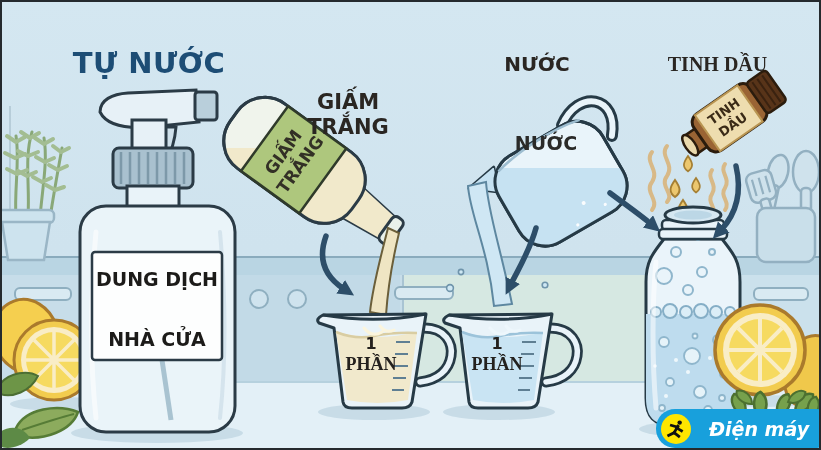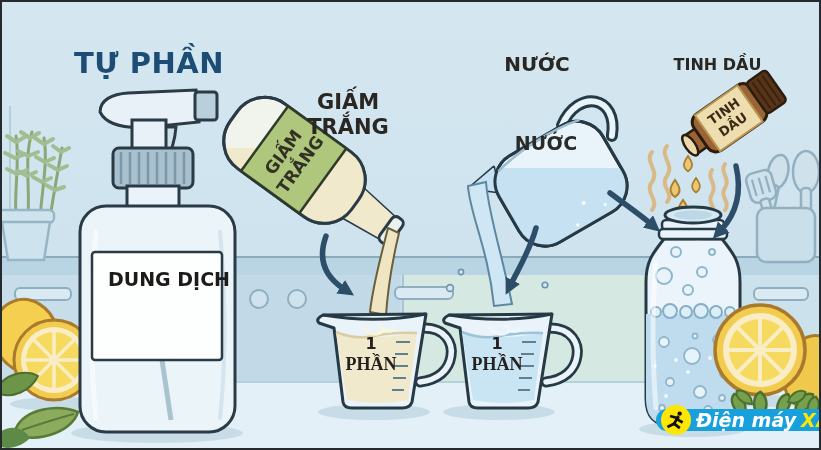--- a/index.html
+++ b/index.html
@@ -20,32 +20,32 @@
   .floor{left:0;top:381px;width:821px;height:69px;background:#e3f0f7;border-top:2px solid #b6d1de;}
   .wallline{left:9px;top:106px;width:2px;height:152px;background:#b7cdd9;}
   .handle{height:10px;background:#d9eaf2;border:2px solid #8fafc0;border-radius:6px;}
   .knob{width:16px;height:16px;border-radius:50%;background:#cfe3ee;border:2.5px solid #8fafc0;}
   
   .title{left:20px;top:12px;width:258px;text-align:center;font-size:29px;line-height:34px;
          font-weight:800;color:#1d4d75;letter-spacing:.5px;z-index:20;}
   .cap{font-weight:800;color:#2a2622;text-align:center;z-index:20;line-height:25px;}
   .cap-vinegar{left:288px;top:90px;width:120px;font-size:21px;}
   .cap-water{left:492px;top:52px;width:90px;font-size:20px;}
-  .cap-oil{left:660px;top:52px;width:115px;font-size:16px;}
+  .cap-oil{left:660px;top:52px;width:115px;font-size:20px;font-family:Liberation Serif, serif;}
   .spraylabel{left:94px;top:264px;width:126px;text-align:center;font-size:19px;line-height:30px;
-              font-weight:800;color:#1c1b19;z-index:20;padding-left:12px;}
+              font-weight:800;color:#1c1b19;z-index:20;}
   .cuptext{width:84px;text-align:center;font-weight:800;color:#24211e;z-index:20;line-height:21px;}
   .cuptext .n{font-size:16px;display:block;}
   .cuptext .p{font-size:18px;display:block;font-family:Liberation Serif, serif;}
   .cup1text{left:329px;top:333px;}
   .cup2text{left:455px;top:333px;}
   .svglayer{left:0;top:0;z-index:10;}
   
-  .logo{left:656px;top:409px;width:165px;height:22px;background:#18a0dc;
-        border-radius:19px 4px 4px 19px;display:flex;align-items:center;gap:5px;
+  .logo{left:656px;top:409px;width:165px;height:39px;background:#18a0dc;
+        border-radius:19px 4px 4px 19px;display:flex;align-items:center;gap:18px;
         padding-left:5px;box-sizing:border-box;z-index:50;}
   .logo .badge{width:30px;height:30px;border-radius:50%;background:#ffe600;
         display:flex;align-items:center;justify-content:center;flex:0 0 auto;}
   .logo .t1{font-style:italic;font-weight:700;color:#ffffff;font-size:19px;white-space:nowrap;}
   .logo .t2{font-style:italic;font-weight:800;color:#ffe600;font-size:19px;letter-spacing:.5px;white-space:nowrap;}
 </style>
 </head>
 <body>
 
 <div class="stage">
@@ -319,33 +319,34 @@
     <g stroke="#2d4e69" stroke-width="5.5" fill="none" stroke-linecap="round">
       <path d="M 326 236 C 318 258 324 276 344 289" marker-end="url(#ah)"></path>
       <path d="M 536 228 C 530 250 519 268 511 284" marker-end="url(#ah)"></path>
       <path d="M 610 193 C 626 205 639 214 651 224" marker-end="url(#ah)"></path>
       <path d="M 736 166 C 742 192 736 214 721 230" marker-end="url(#ah)"></path>
     </g>
   </svg>
 
   <div class="abs title">
     <br>
-    <span>TỰ PHẦN</span>
+    <span>TỰ NƯỚC</span>
   </div>
 
   <div class="abs cap cap-vinegar">
     <span>GIẤM</span><br>
     <span>TRẮNG</span>
   </div>
   <div class="abs cap cap-water">NƯỚC</div>
   <div class="abs cap cap-oil">TINH DẦU</div>
 
   <div class="abs spraylabel">
     <span>DUNG DỊCH</span><br>
     <br>
+    <span>NHÀ CỬA</span>
   </div>
 
   <div class="abs cuptext cup1text">
     <span class="n">1</span>
     <span class="p">PHẦN</span>
   </div>
   <div class="abs cuptext cup2text">
     <span class="n">1</span>
     <span class="p">PHẦN</span>
   </div>

